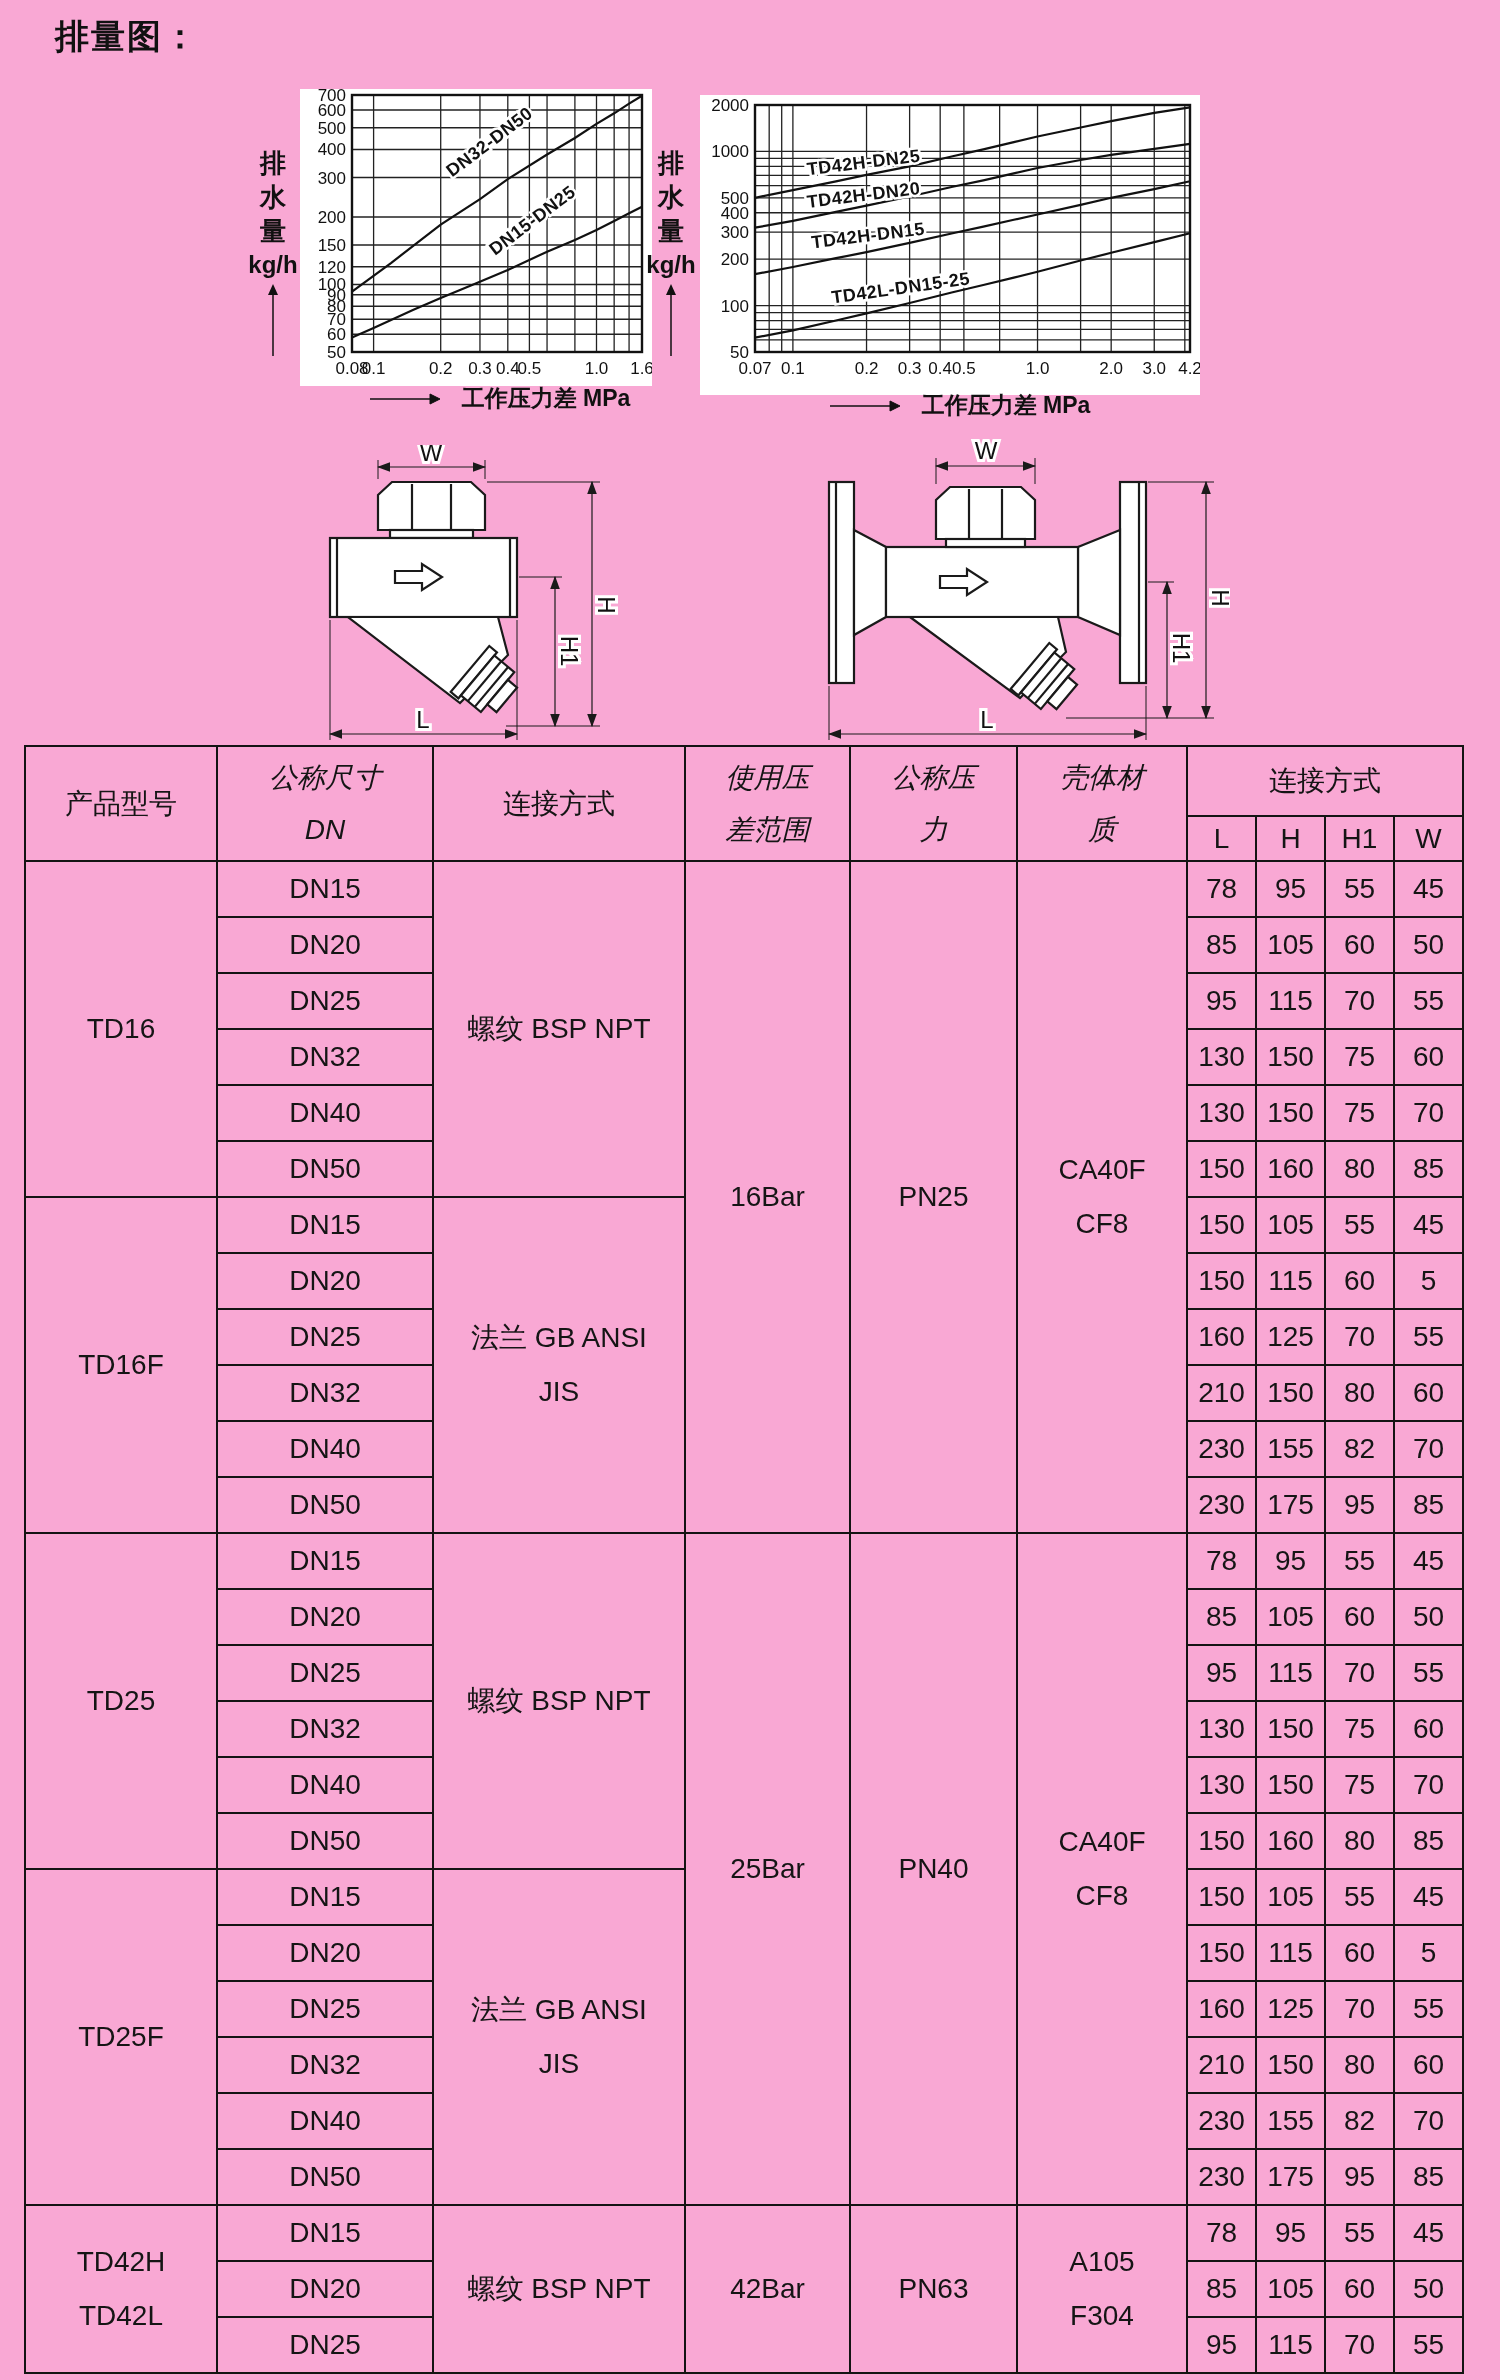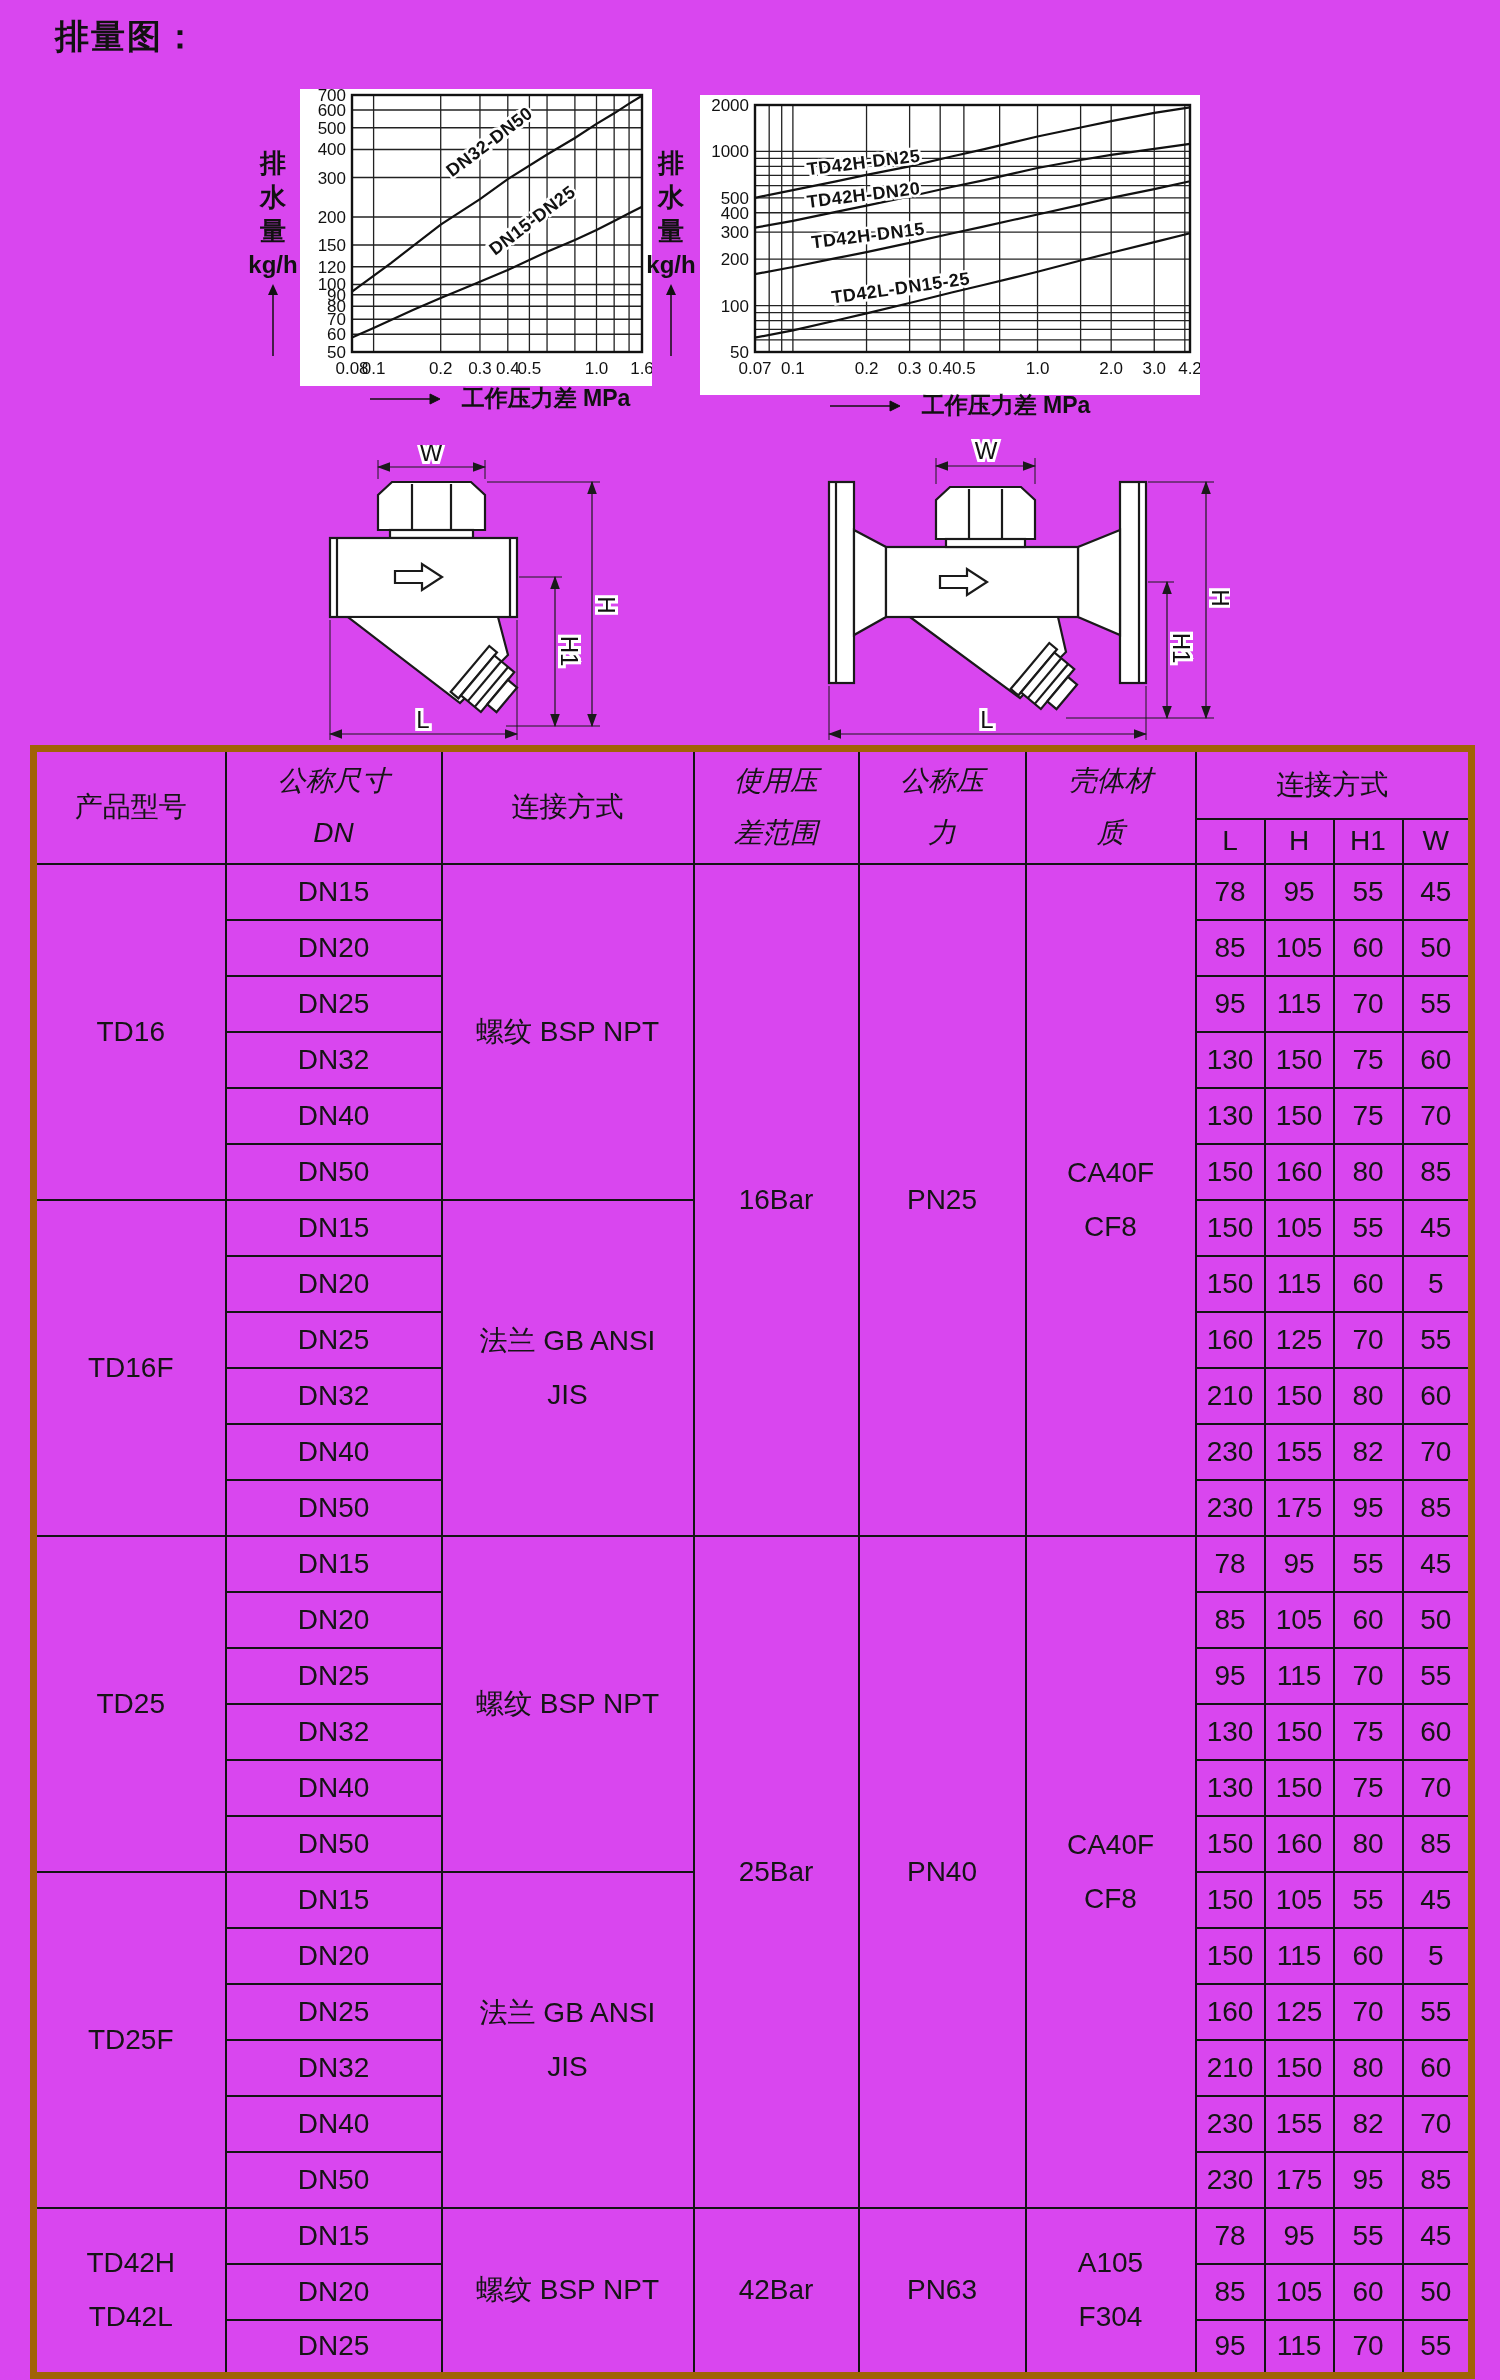--- a/index.html
+++ b/index.html
@@ -1,16 +1,16 @@
 <!DOCTYPE html>
 <html><head>
 <meta charset="utf-8">
 <style>
   html,body{margin:0;padding:0;background:#ffffff;}
-  #page{position:relative;width:1500px;height:2380px;background:#d946ef;overflow:hidden;
+  #page{position:relative;width:1500px;height:2380px;background:#f9a8d4;overflow:hidden;
         font-family:"Liberation Sans",sans-serif;color:#111;}
   #title{position:absolute;left:55px;top:14px;font-size:34px;font-weight:bold;letter-spacing:2px;}
 
   
   .chart-svg{position:absolute;background:#fff;}
   svg text{font-family:"Liberation Sans",sans-serif;}
   .tick{font-size:17px;fill:#111;}
   .series-label{font-size:18px;font-weight:bold;fill:#111;stroke:#fff;stroke-width:5px;
                 paint-order:stroke;letter-spacing:.5px;}
   .y-unit{position:absolute;width:54px;display:flex;flex-direction:column;align-items:center;
@@ -23,22 +23,22 @@
   .up-arrow path{fill:#111;}
 
   
   .valve{position:absolute;}
   .valve .part{stroke:#1a1a1a;stroke-width:2.2;fill:#fff;}
   .valve .thin{stroke:#1a1a1a;stroke-width:1;fill:none;}
   .valve .dim{stroke:#1a1a1a;stroke-width:1.2;fill:none;}
   .valve .dim-label{font-size:24px;fill:#111;stroke:#fff;stroke-width:6px;paint-order:stroke;}
 
   
-  #spec-table{position:absolute;left:30px;top:745px;border-collapse:collapse;table-layout:fixed;
-              width:1438px;border:7px solid #a16207;}
+  #spec-table{position:absolute;left:24px;top:745px;border-collapse:collapse;table-layout:fixed;
+              width:1438px;border:2px solid #a16207;}
   #spec-table th,#spec-table td{border:2px solid #141414;text-align:center;vertical-align:middle;
               padding:0;font-size:28px;font-weight:normal;color:#151515;overflow:hidden;}
   #spec-table thead tr:first-child{height:70px;}
   #spec-table thead tr:last-child{height:45px;}
   #spec-table tbody tr{height:56px;}
   .hline{line-height:52px;font-style:italic;}
   .mline{line-height:54px;}
   tr.block-start td{border-top:3px solid #000;}
 </style>
 </head>

